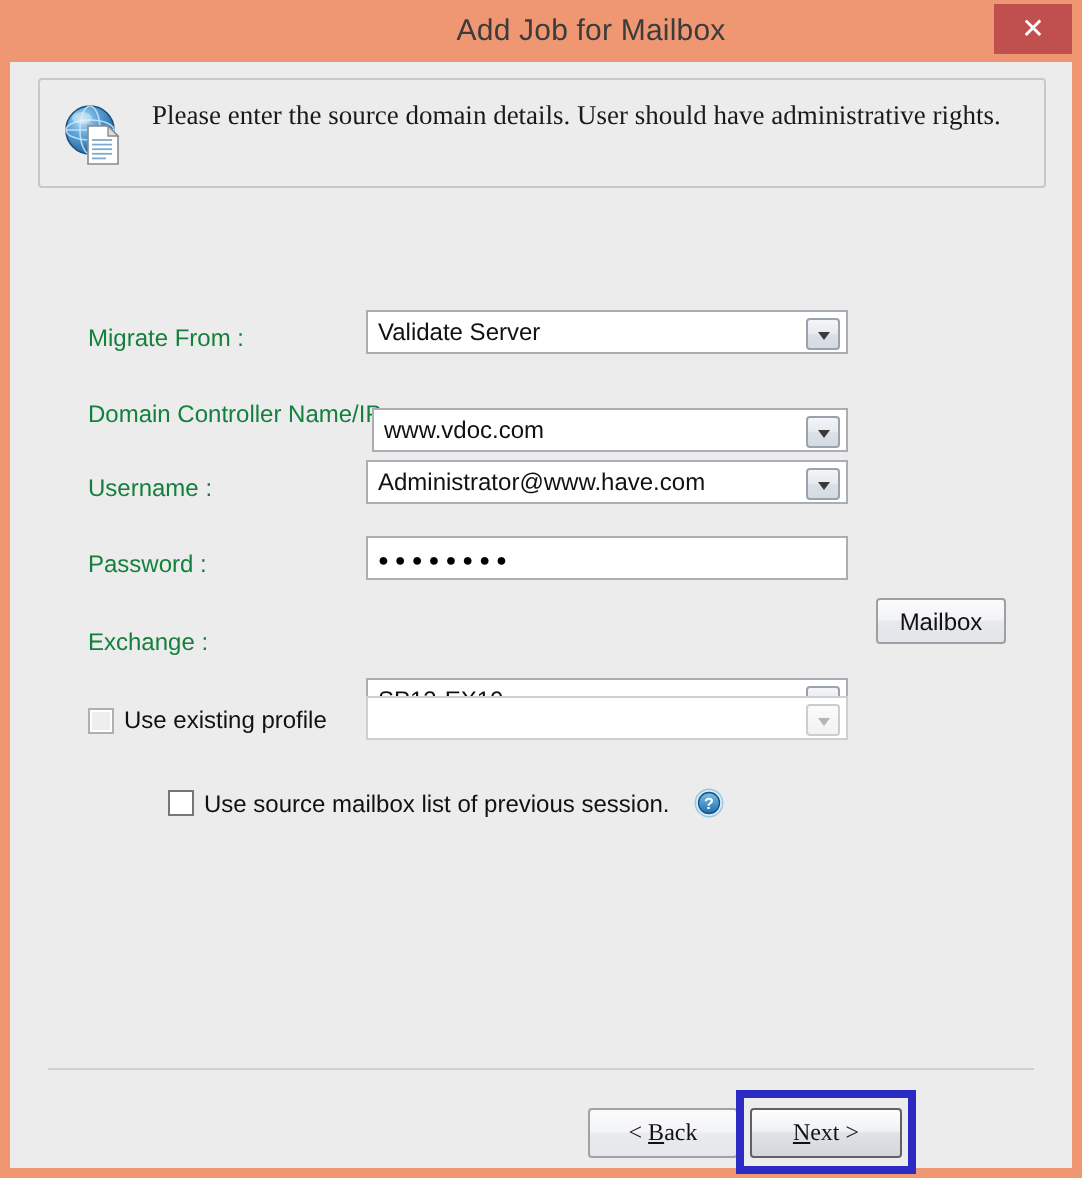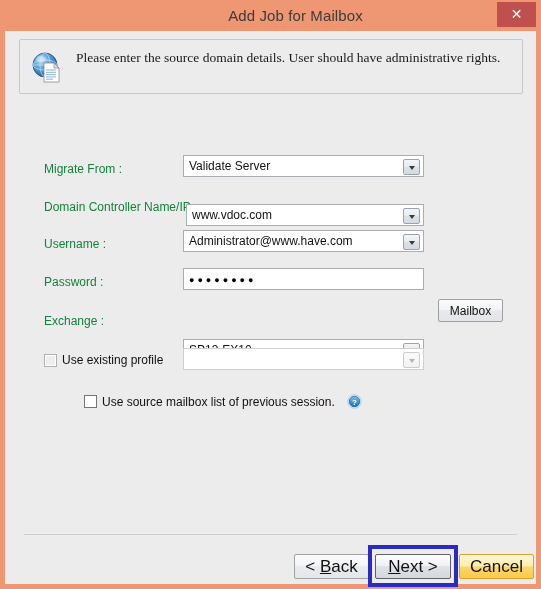--- a/index.html
+++ b/index.html
@@ -242,22 +242,22 @@
     width: 493px;
     height: 1px;
     background: #d0d0d0;
   }
 
   
   .btn {
     position: absolute;
     box-sizing: border-box;
     height: 25px;
-    font-size: 17px;
-    font-family: Liberation Sans, sans-serif;
+    font-size: 12px;
+    font-family: Liberation Serif, serif;
     color: #111111;
     cursor: pointer;
     padding: 0;
     border-radius: 2px;
   }
   #back-button {
     left: 289px;
     top: 523px;
     width: 75px;
     background: linear-gradient(to bottom, #fbfbfc 0%, #f3f4f6 48%, #e9ebee 50%, #e4e7ea 100%);
@@ -390,18 +390,15 @@
 
     <button class="btn" id="back-button">
       <span>&lt; <span class="accesskey">B</span>ack</span>
     </button>
 
     <div id="next-highlight"></div>
     <button class="btn" id="next-button">
       <span><span class="accesskey">N</span>ext &gt;</span>
     </button>
 
-    <button class="btn" id="cancel-button">
-      <span>Cancel</span>
-    </button>
 
   </div>
 </div>
 
 </body></html>

